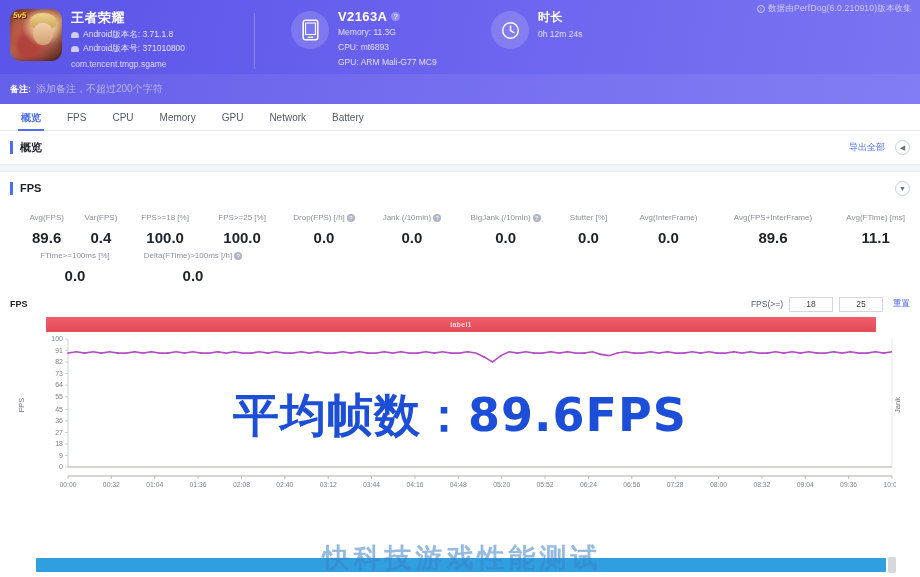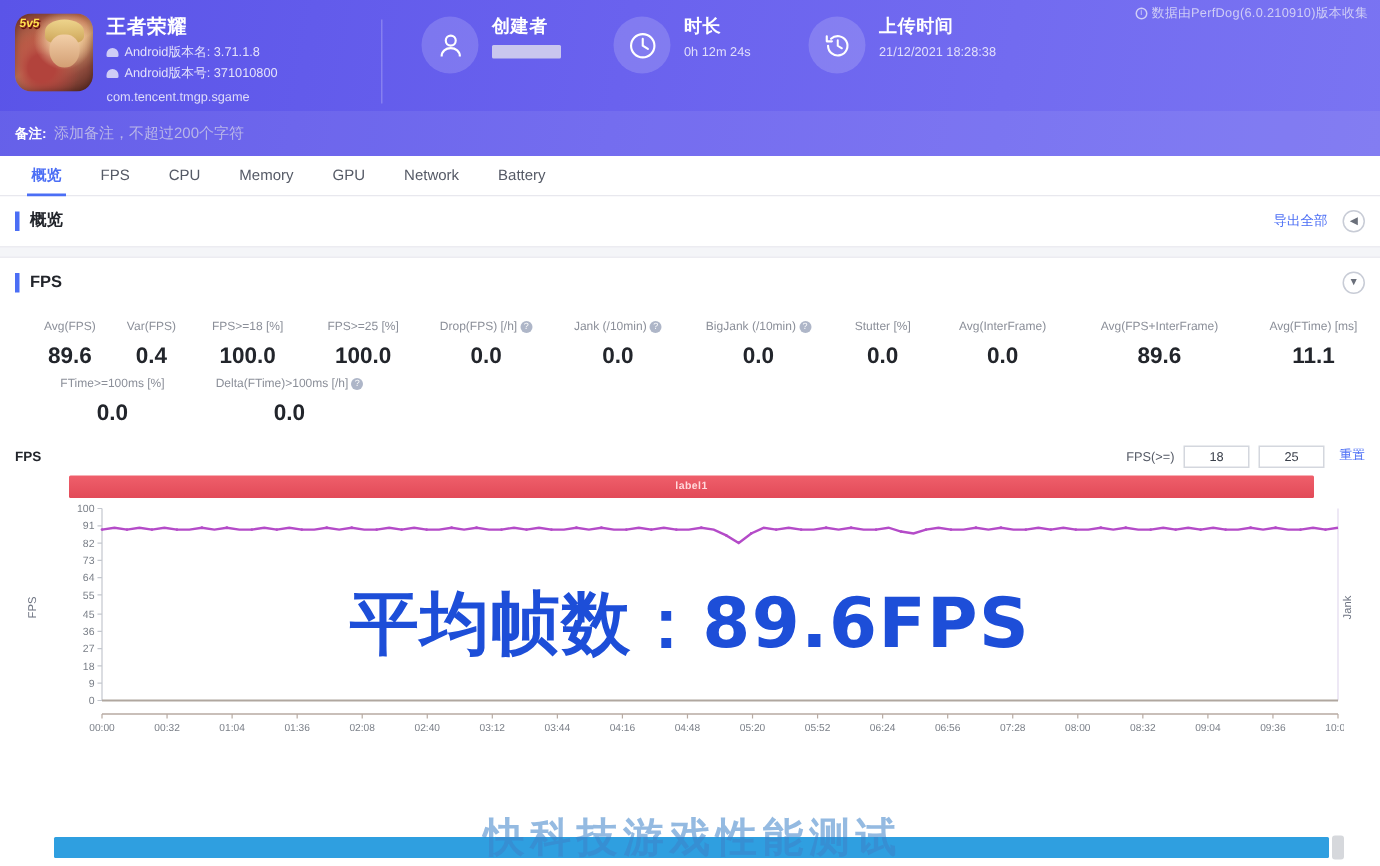--- a/index.html
+++ b/index.html
@@ -246,60 +246,53 @@
           <div class="app-row">
             <span class="android-ico"></span>
             <span>Android版本号: 371010800</span>
           </div>
           <div class="app-pkg">com.tencent.tmgp.sgame</div>
         </div>
       </div>
 
       <div class="hdr-divider"></div>
 
-
-      <div class="stat-block" style="margin-left:8px;width:128px">
+      <div class="stat-block phone-block">
         <div class="circ">
-          <svg width="19" height="19" viewBox="0 0 20 20" aria-hidden="true">
-            <circle cx="10" cy="6.4" r="3.5" fill="none" stroke="#fff" stroke-width="1.5"></circle>
-            <path d="M3.6 17.5c0-3.6 2.9-5.8 6.4-5.8s6.4 2.2 6.4 5.8" fill="none" stroke="#fff" stroke-width="1.5"></path>
+          <svg width="17" height="22" viewBox="0 0 17 22" aria-hidden="true">
+            <rect x="1.2" y="1.2" width="14.6" height="19.6" rx="2.2" fill="none" stroke="#fff" stroke-width="1.5"></rect>
+            <rect x="3.6" y="4" width="9.8" height="11.5" fill="none" stroke="#fff" stroke-width="1.1"></rect>
+            <line x1="5.8" y1="18.2" x2="11.2" y2="18.2" stroke="#fff" stroke-width="1.2"></line>
           </svg>
         </div>
         <div>
-          <div class="stat-label">创建者</div>
-          <span class="redact"></span>
+          <div class="dev-name">
+            <span>V2163A</span>
+            <span class="q">?</span>
+          </div>
+          <div class="dev-row">Memory: 11.3G</div>
+          <div class="dev-row">CPU: mt6893</div>
+          <div class="dev-row">GPU: ARM Mali-G77 MC9</div>
         </div>
       </div>
+
 
       <div class="stat-block" style="width:130px">
         <div class="circ">
           <svg width="19" height="19" viewBox="0 0 20 20" aria-hidden="true">
             <circle cx="10" cy="10" r="8.2" fill="none" stroke="#fff" stroke-width="1.5"></circle>
             <path d="M10 5.2V10l3.6 2.2" fill="none" stroke="#fff" stroke-width="1.5" stroke-linecap="round"></path>
           </svg>
         </div>
         <div>
           <div class="stat-label">时长</div>
           <div class="stat-sub">0h 12m 24s</div>
         </div>
       </div>
 
-      <div class="stat-block">
-        <div class="circ">
-          <svg width="19" height="19" viewBox="0 0 20 20" aria-hidden="true">
-            <path d="M3.2 10a6.8 6.8 0 1 0 2.1-4.9" fill="none" stroke="#fff" stroke-width="1.5" stroke-linecap="round"></path>
-            <path d="M2.3 3.3v3.6h3.6" fill="none" stroke="#fff" stroke-width="1.5" stroke-linecap="round" stroke-linejoin="round"></path>
-            <path d="M10 6.1V10l2.9 1.8" fill="none" stroke="#fff" stroke-width="1.4" stroke-linecap="round"></path>
-          </svg>
-        </div>
-        <div>
-          <div class="stat-label">上传时间</div>
-          <div class="stat-sub">21/12/2021 18:28:38</div>
-        </div>
-      </div>
 
     </div>
 
     <div class="remark">
       <span class="remark-key">备注:</span>
       <span class="remark-val">添加备注，不超过200个字符</span>
     </div>
   </div>
 
   <div class="tabs" id="tabbar">

